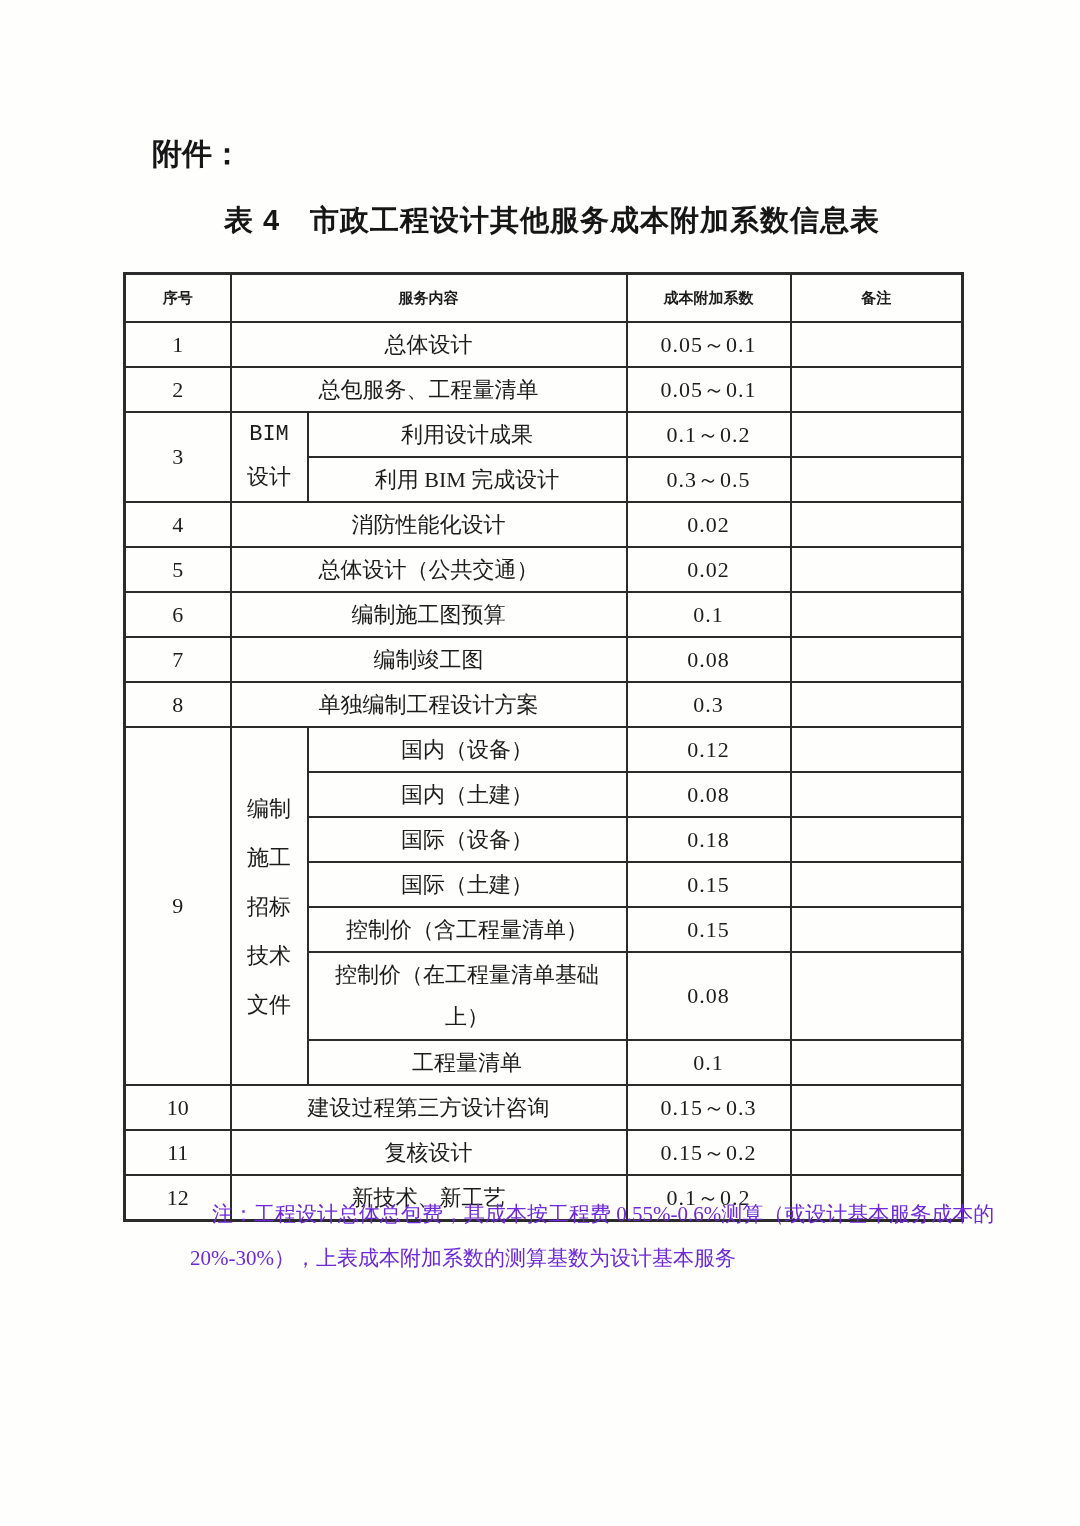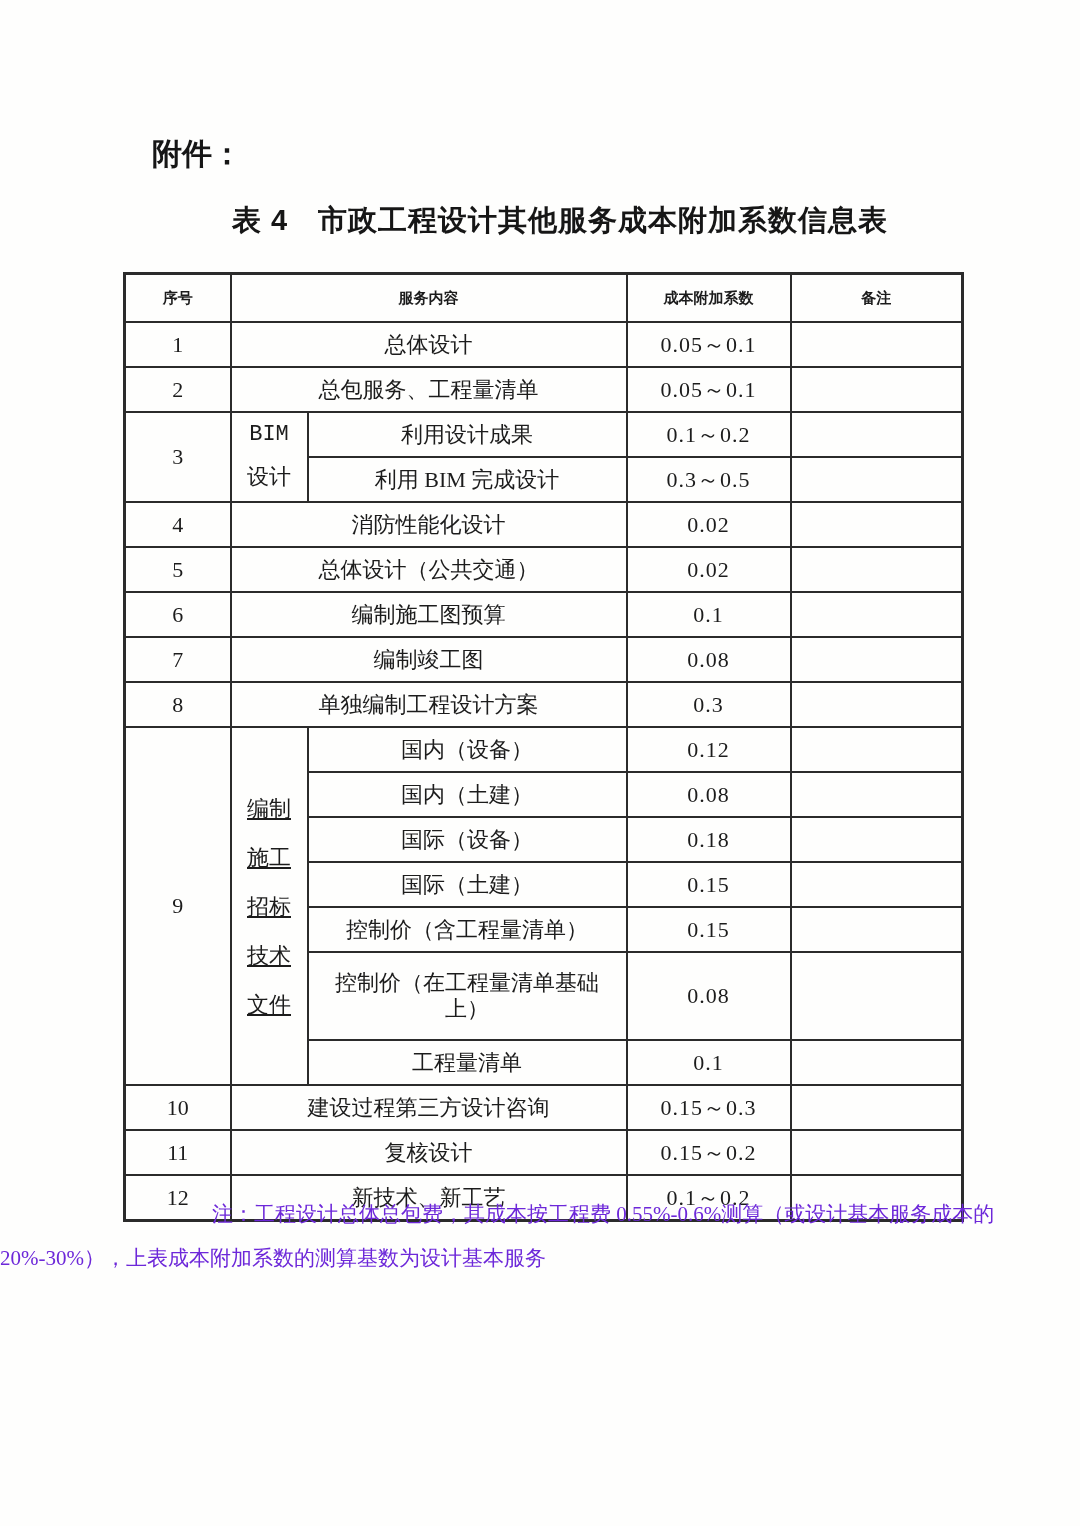--- a/index.html
+++ b/index.html
@@ -11,21 +11,21 @@
   }
   .page { position: relative; width: 1080px; height: 1526px; background: #fefefd; overflow: hidden; }
 
   .attachment {
     position: absolute; top: 134px; left: 152px;
     font-family: "Liberation Sans", "DejaVu Sans", sans-serif;
     font-weight: bold; font-size: 30px; color: #161616;
     white-space: nowrap;
   }
   .doc-title {
-    position: absolute; top: 201px; left: 140px; width: 840px;
+    position: absolute; top: 201px; left: 132px; width: 840px;
     text-align: center;
     font-family: "Liberation Sans", "DejaVu Sans", sans-serif;
     font-weight: bold; font-size: 29px; color: #161616;
     white-space: nowrap; letter-spacing: 1px;
   }
 
   table.services {
     position: absolute; top: 272px; left: 123px;
     border-collapse: collapse; table-layout: fixed;
     width: 838px;
@@ -40,30 +40,30 @@
     line-height: 1.35;
     overflow: hidden;
   }
   .services th {
     height: 46px;
     font-weight: 600;
     font-size: 15px;
   }
   .services td.coef { letter-spacing: 1px; margin-top: 48px; }
   .services tr.tall td { height: 86px; }
-  .services td.two-line { padding: 0 11px; line-height: 26px; margin-left: 32px; }
+  .services td.two-line { padding: 0 11px; line-height: 42px; margin-left: 32px; }
 
   .group-cell span { display: block; }
   .group-bim span { line-height: 44px; font-family: Liberation Mono, monospace; }
-  .group-bidding span { line-height: 49px; text-decoration: underline; }
+  .group-bidding span { line-height: 49px; }
 
   .note { position: absolute; top: 1192px; left: 0; width: 1080px; font-size: 21px; color: #6d28d9; }
   .note .note-line { line-height: 44px; white-space: nowrap; }
   .note .l1 { margin-left: 212px; }
-  .note .l2 { }
+  .note .l2 { margin-left: 190px; }
 </style>
 </head>
 <body>
 
 <div class="page">
 
   <div class="attachment">附件：</div>
 
   <div class="doc-title">表 4　市政工程设计其他服务成本附加系数信息表</div>
 

